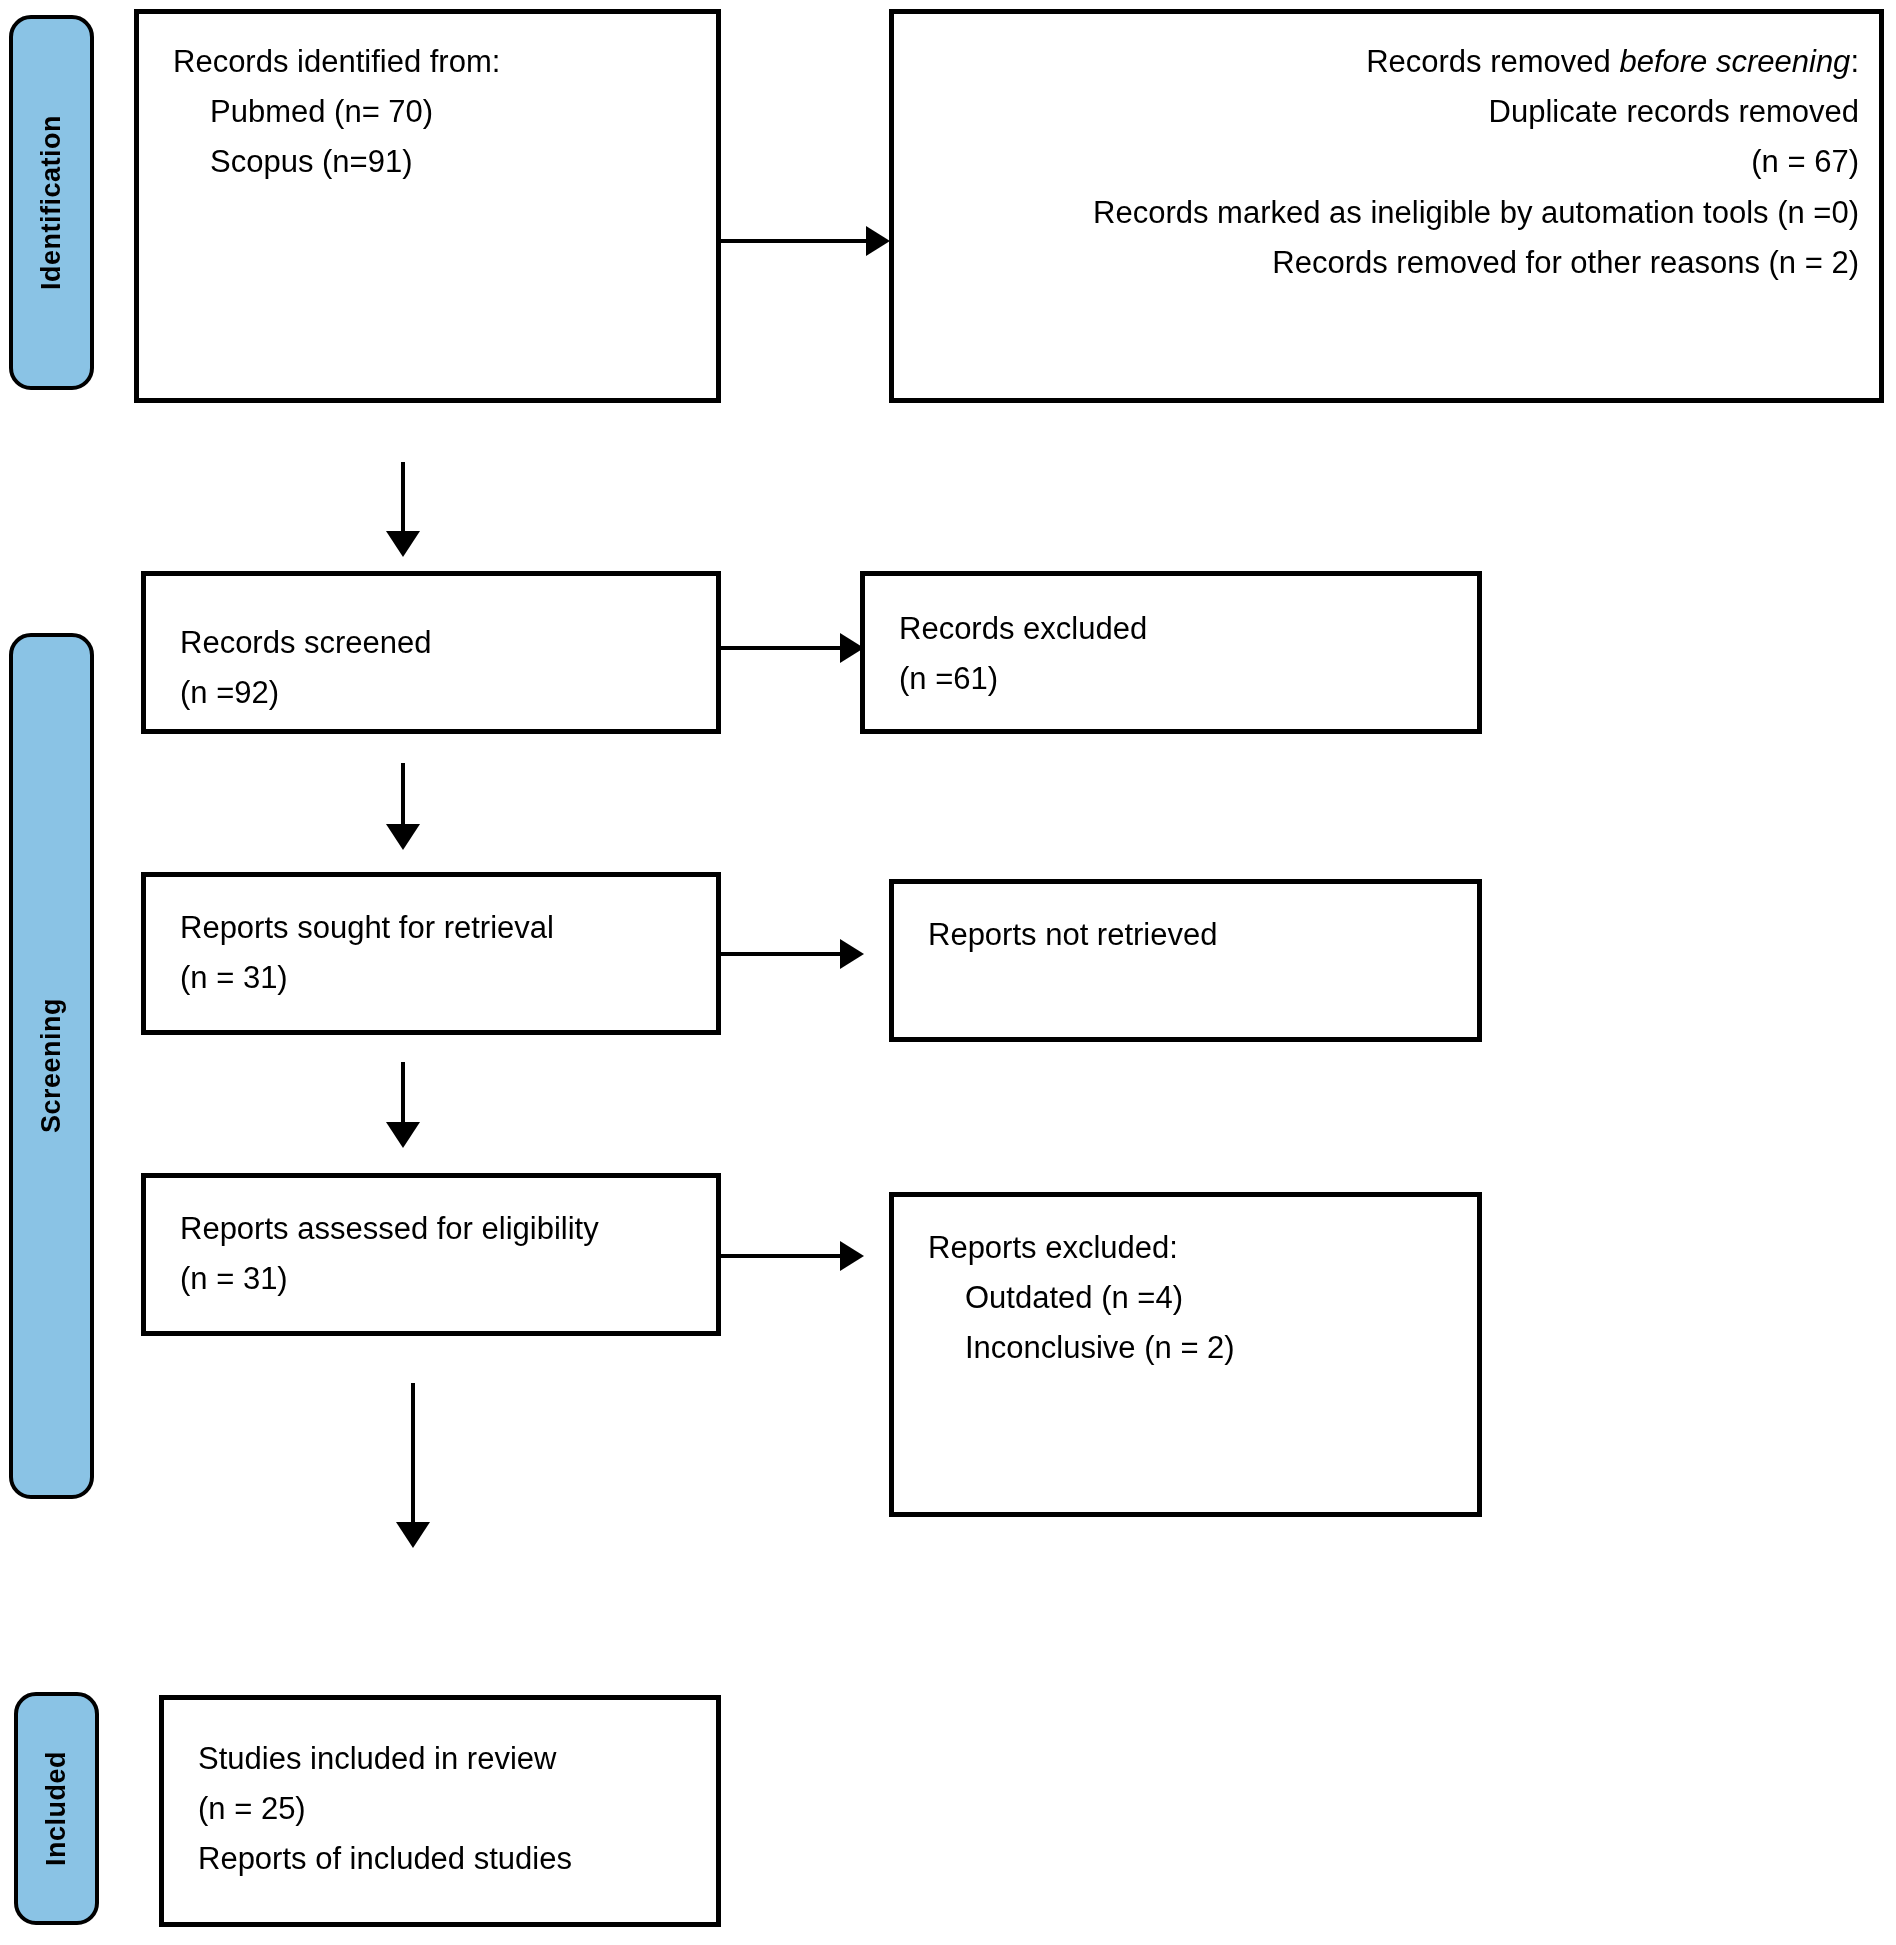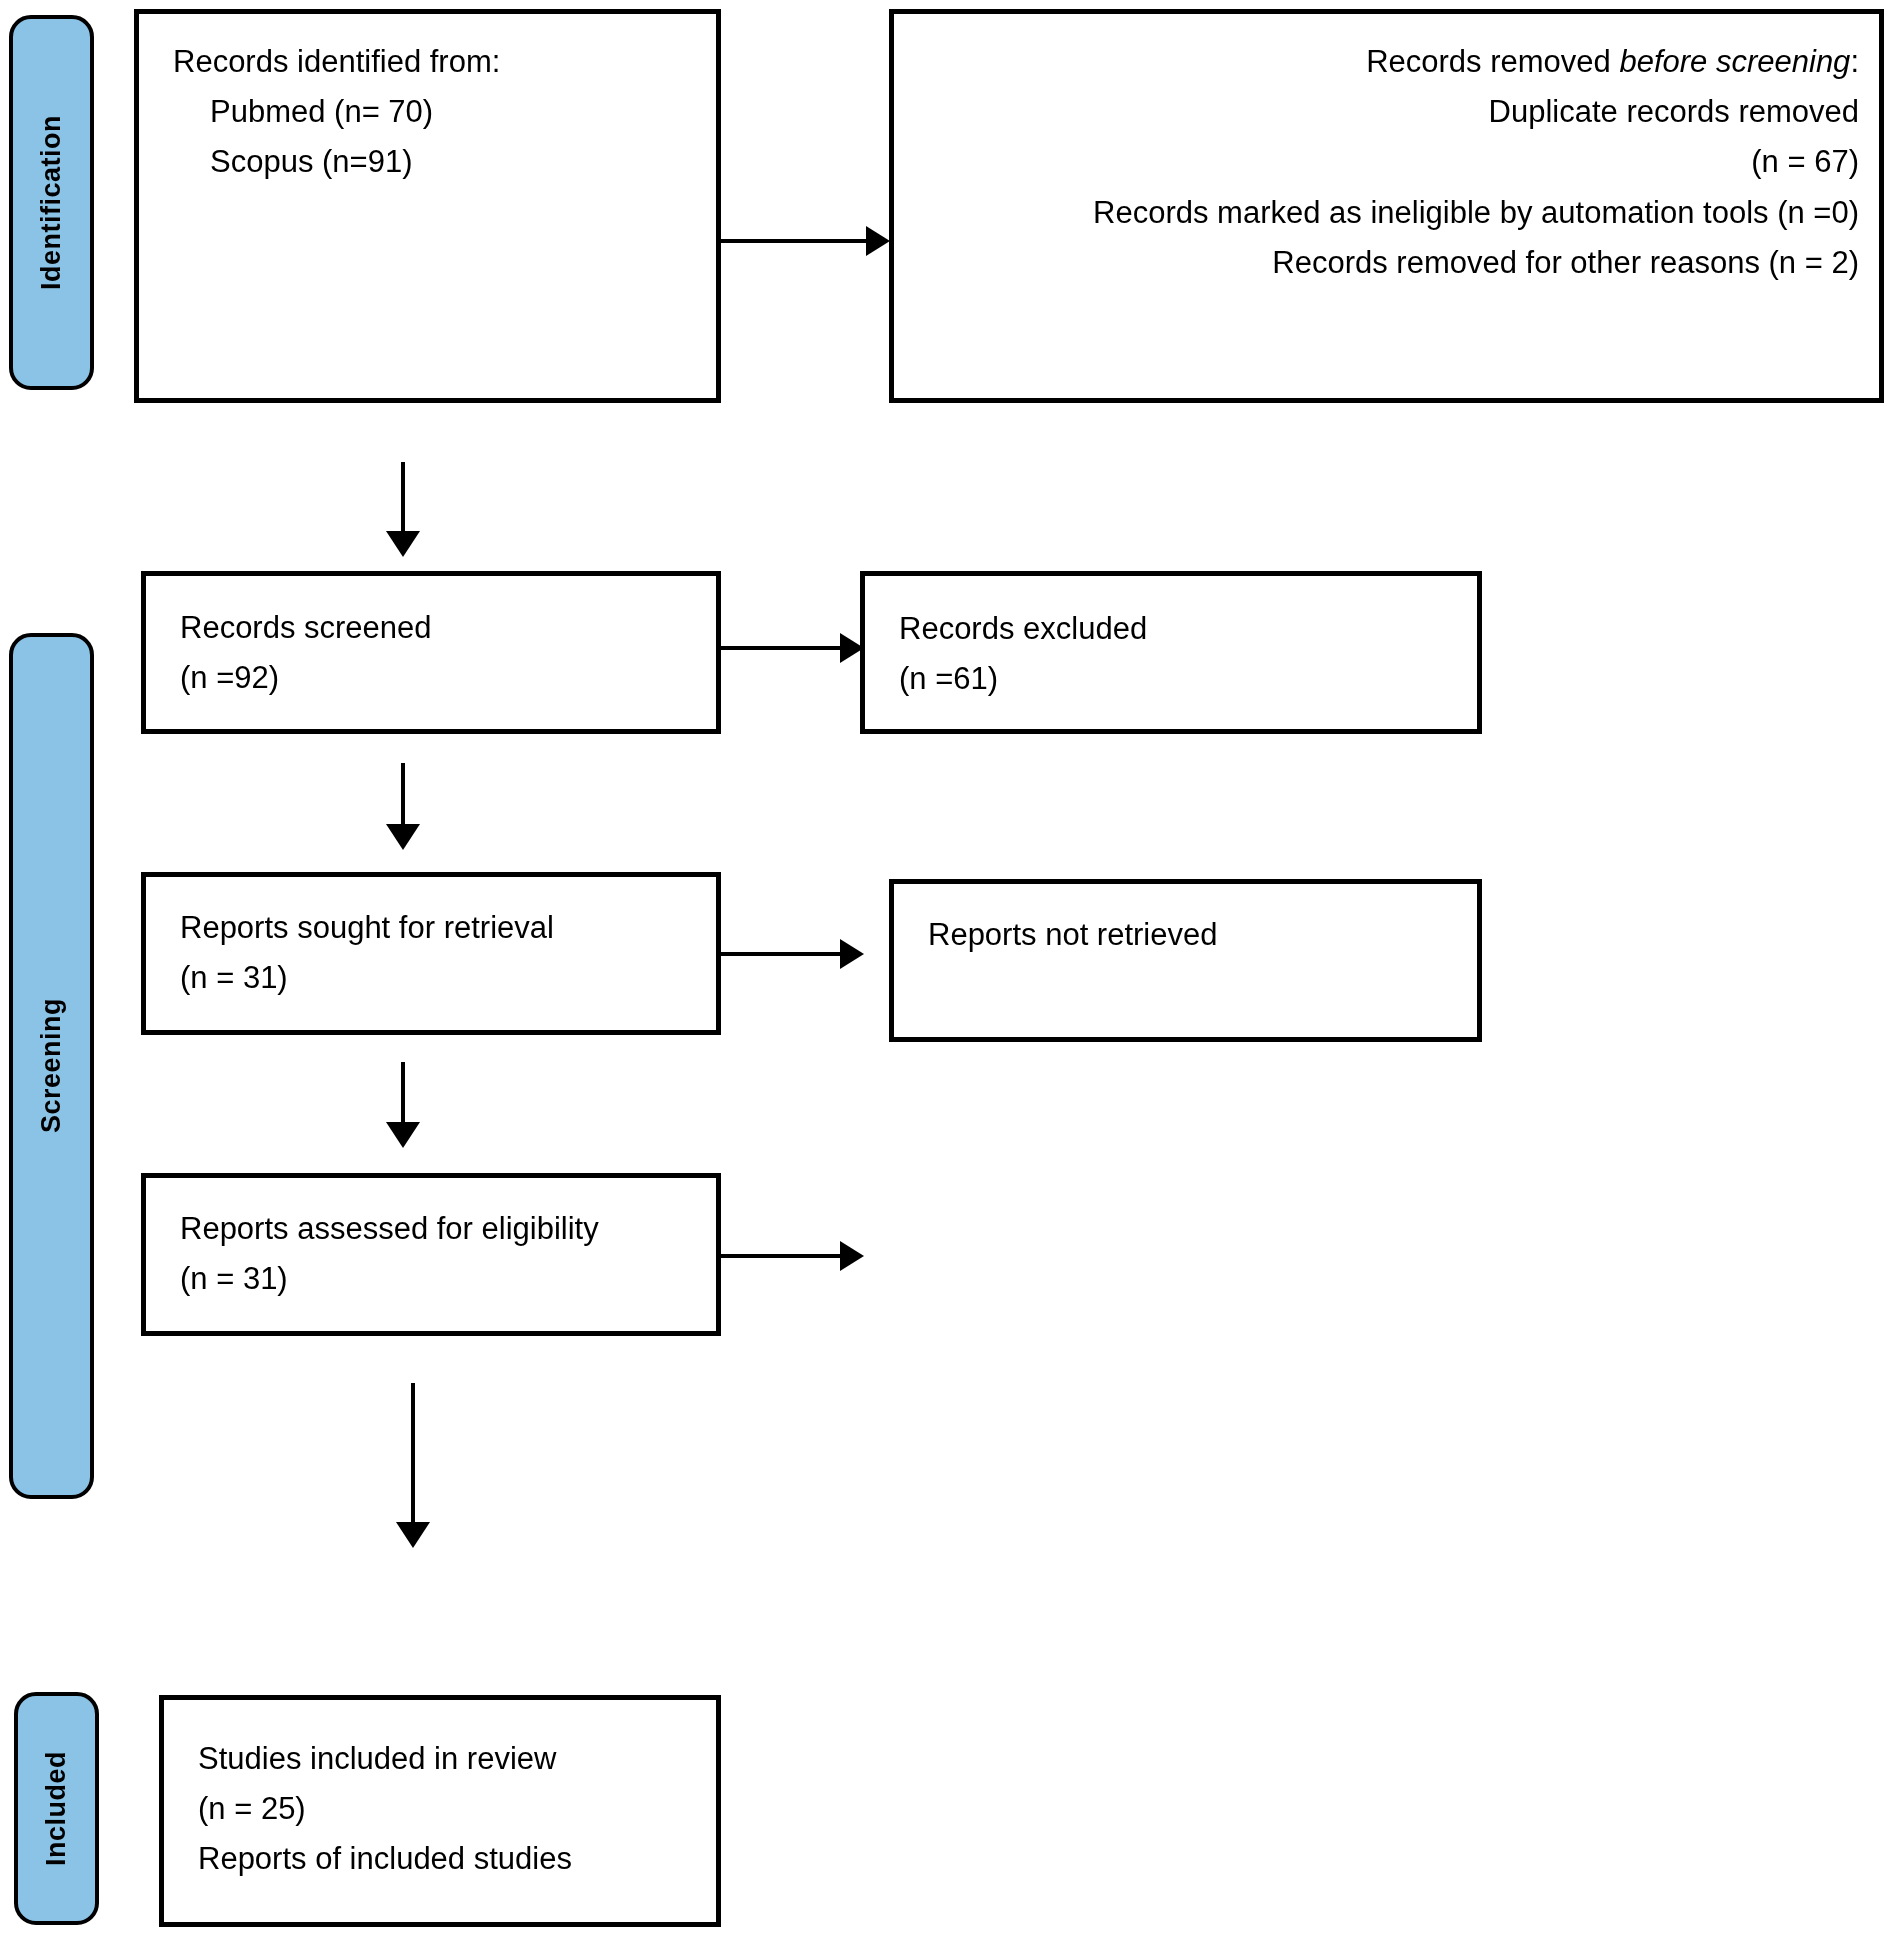--- a/index.html
+++ b/index.html
@@ -123,21 +123,21 @@
     <div class="line"><span>Records removed </span><em>before screening</em><span>:</span></div>
     <div class="line indent">Duplicate records removed</div>
     <div class="line indent-sm" style="padding-left:43px;">(n = 67)</div>
     <div class="line indent">Records marked as ineligible by automation tools (n =0)</div>
     <div class="line indent">Records removed for other reasons (n = 2)</div>
   </div>
 
   <div class="conn-v" style="left:401px; top:462px; height:85px;"></div>
   <div class="arrow-down" style="left:386px; top:531px;"></div>
 
-  <div class="flow-box" style="left:141px; top:571px; width:580px; height:163px; padding-top:27px;">
+  <div class="flow-box" style="left:141px; top:571px; width:580px; height:163px; padding-top:42px;">
     <div class="line">Records screened</div>
     <div class="line">(n =92)</div>
   </div>
 
   <div class="conn-h" style="left:721px; top:646px; width:124px;"></div>
   <div class="arrow-right" style="left:840px; top:633px;"></div>
 
   <div class="flow-box" style="left:860px; top:571px; width:622px; height:163px; padding-top:28px;">
     <div class="line">Records excluded</div>
     <div class="line">(n =61)</div>
@@ -162,20 +162,25 @@
   <div class="arrow-down" style="left:386px; top:1122px;"></div>
 
   <div class="flow-box" style="left:141px; top:1173px; width:580px; height:163px; padding-top:26px;">
     <div class="line">Reports assessed for eligibility</div>
     <div class="line">(n = 31)</div>
   </div>
 
   <div class="conn-h" style="left:721px; top:1254px; width:124px;"></div>
   <div class="arrow-right" style="left:840px; top:1241px;"></div>
 
+  <div class="flow-box" style="left:889px; top:1192px; width:593px; height:325px; padding-top:26px;">
+    <div class="line">Reports excluded:</div>
+    <div class="line indent">Outdated (n =4)</div>
+    <div class="line indent">Inconclusive (n = 2)</div>
+  </div>
 
   <div class="conn-v" style="left:411px; top:1383px; height:148px;"></div>
   <div class="arrow-down" style="left:396px; top:1522px;"></div>
 
   <div class="flow-box" style="left:159px; top:1695px; width:562px; height:232px; padding-top:34px;">
     <div class="line">Studies included in review</div>
     <div class="line">(n = 25)</div>
     <div class="line">Reports of included studies</div>
   </div>
 

